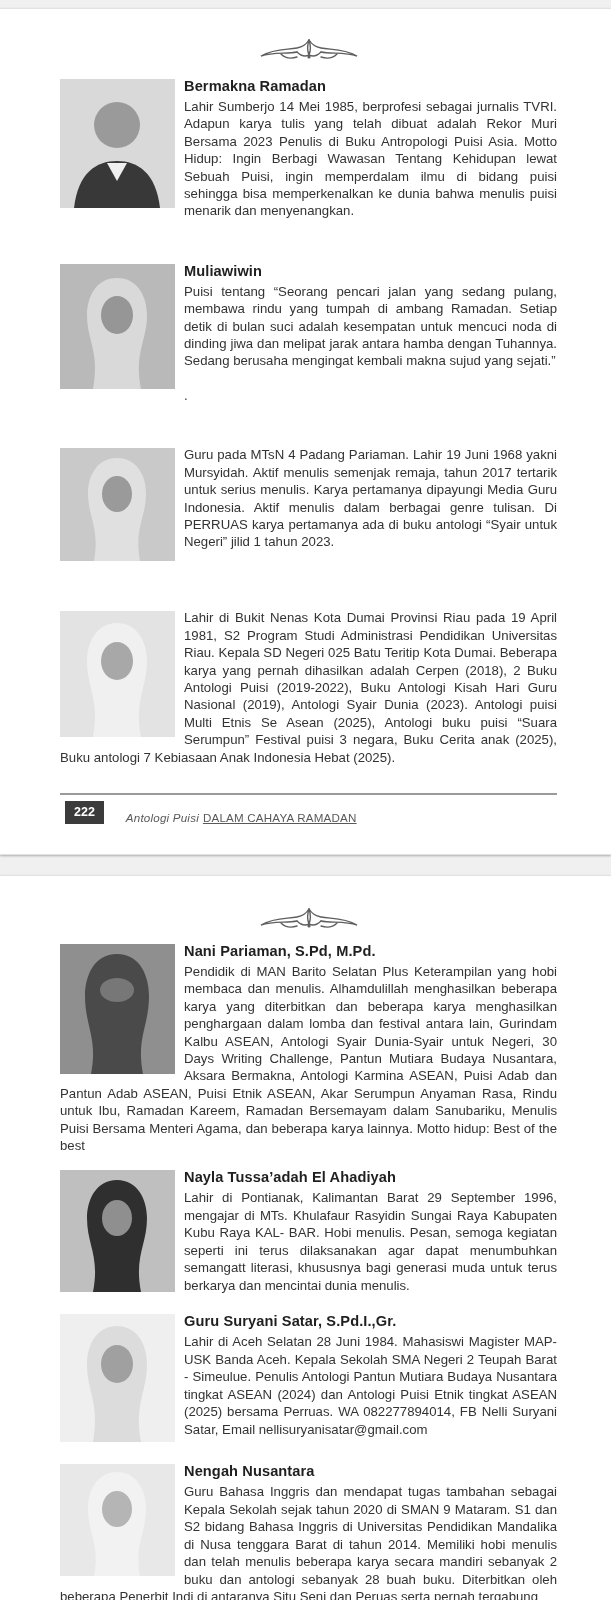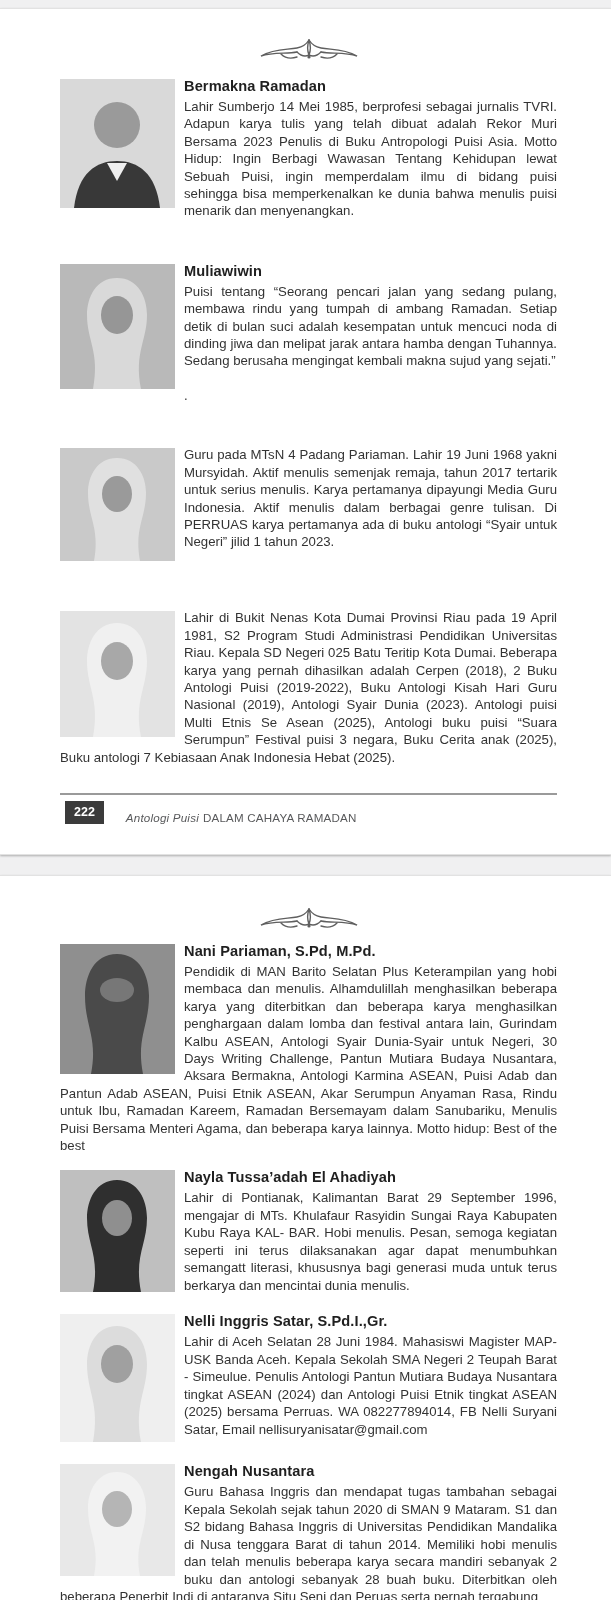--- a/index.html
+++ b/index.html
@@ -71,21 +71,21 @@
   .footer .row{display:flex;align-items:flex-end;}
   .pagenum{
     display:inline-block;
     background:#3b3b3b;color:#ffffff;
     font-size:12.5px;font-weight:bold;
     padding:4px 9px 5px 9px;
     margin-left:5px;
   }
   .booktitle{font-size:11.6px;color:#58595b;margin-left:22px;letter-spacing:.2px;}
   .booktitle .it{font-style:italic;}
-  .booktitle .caps{margin-left:4px;}
+  .booktitle .caps{margin-left:4px;text-decoration:underline;}
 </style>
 </head>
 <body>
 
 <div class="page page-1">
 
   <div class="ornament">
     <svg width="104" height="26" viewBox="0 0 104 26">
       <g fill="none" stroke="#5f5f5f" stroke-width="1.4" stroke-linecap="round">
         <path d="M52 3 C49 8 45 10 40 11 C30 13 18 11 4 19 C16 15 30 17 40 15"></path>
@@ -198,21 +198,21 @@
   </section>
 
   <section class="bio">
     <span class="photo ph-7">
       <svg viewBox="0 0 115 128" preserveAspectRatio="none">
         <rect class="bg" width="115" height="128"></rect>
         <path class="garb" d="M57 12 C36 12 27 32 27 50 C27 78 40 90 33 128 L81 128 C74 90 87 78 87 50 C87 32 78 12 57 12 Z"></path>
         <ellipse class="face" cx="57" cy="50" rx="16" ry="19"></ellipse>
       </svg>
     </span>
-    <h3>Nelli Inggris Satar, S.Pd.I.,Gr.</h3>
+    <h3>Guru Suryani Satar, S.Pd.I.,Gr.</h3>
     <p>Lahir di Aceh Selatan 28 Juni 1984. Mahasiswi Magister MAP-USK Banda Aceh. Kepala Sekolah SMA Negeri 2 Teupah Barat - Simeulue. Penulis Antologi Pantun Mutiara Budaya Nusantara tingkat ASEAN (2024) dan Antologi Puisi Etnik tingkat ASEAN (2025) bersama Perruas. WA 082277894014, FB Nelli Suryani Satar, Email nellisuryanisatar@gmail.com</p>
   </section>
 
   <section class="bio">
     <span class="photo ph-8">
       <svg viewBox="0 0 115 112" preserveAspectRatio="none">
         <rect class="bg" width="115" height="112"></rect>
         <path class="garb" d="M57 8 C37 8 28 27 28 44 C28 70 40 80 34 112 L80 112 C74 80 86 70 86 44 C86 27 77 8 57 8 Z"></path>
         <ellipse class="face" cx="57" cy="45" rx="15" ry="18"></ellipse>
       </svg>

